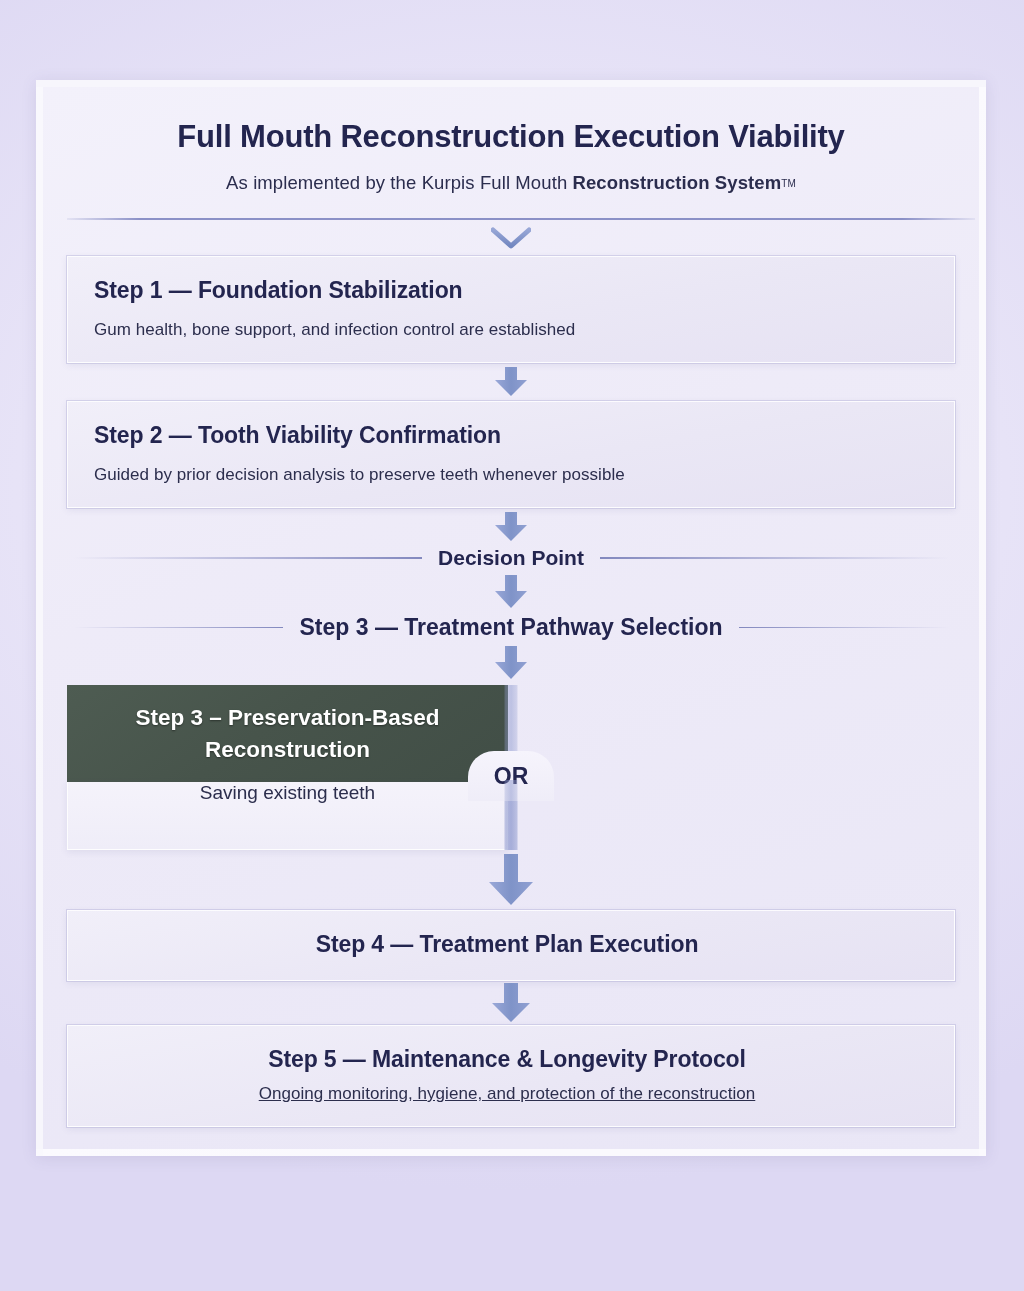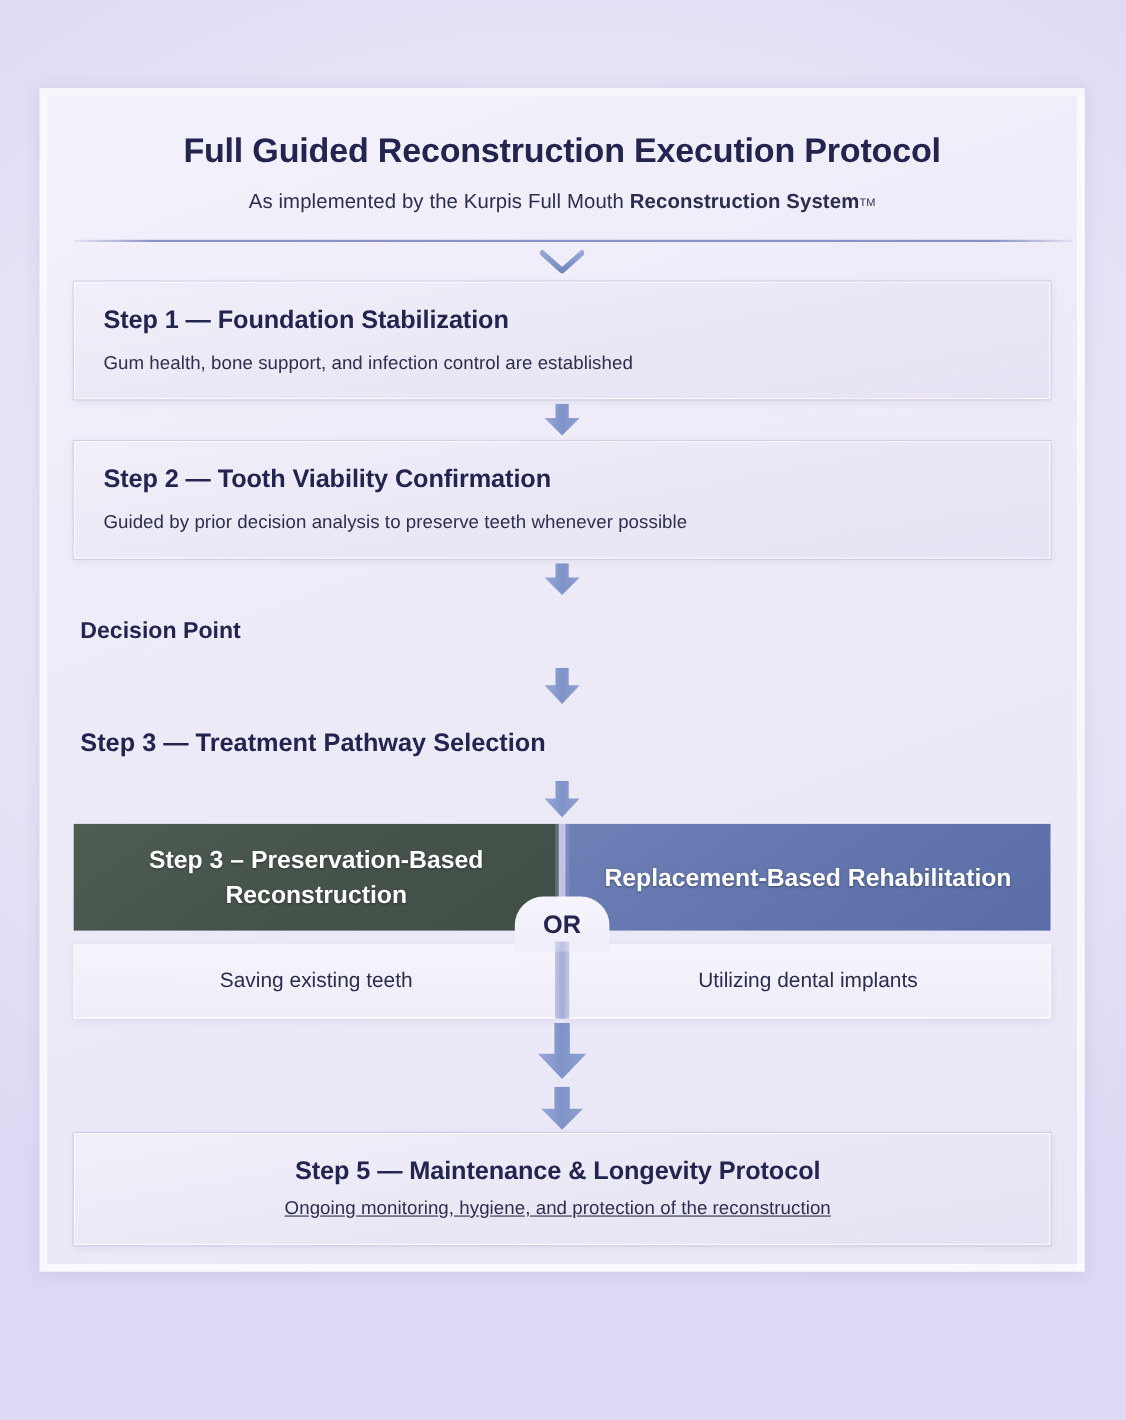--- a/index.html
+++ b/index.html
@@ -107,25 +107,24 @@
     color: #2c2e4d;
     margin-top: 16px;
     text-align: left;
     letter-spacing: 0.05px;
   }
   .step-desc.center { text-align: center; margin-top: 11px; text-decoration: underline; }
 
   
   .divider-row {
     display: flex;
-    align-items: flex-start;
+    align-items: center;
     justify-content: center;
     gap: 16px;
     padding: 0 6px;
-    flex-direction: column;
   }
   .divider-line {
     flex: 1;
     height: 1.5px;
   }
   .divider-line.left {
     background: linear-gradient(90deg, rgba(130,136,190,0) 0%, rgba(104,112,176,0.8) 100%);
   }
   .divider-line.right {
     background: linear-gradient(90deg, rgba(104,112,176,0.8) 0%, rgba(130,136,190,0) 100%);
@@ -167,29 +166,28 @@
   .branch-head.green {
     background: linear-gradient(145deg, #4e5c52 0%, #47544b 45%, #414e46 100%);
   }
   .branch-head.blue {
     background: linear-gradient(145deg, #6e80b6 0%, #6376ad 45%, #5a6da6 100%);
   }
 
   .branch-sub {
     height: 68px;
     display: flex;
-    align-items: center;
+    align-items: flex-start;
     justify-content: center;
     font-size: 19px;
     color: #2b2d4c;
     background: linear-gradient(180deg, #f5f3fb 0%, #efedf8 100%);
     border: 1px solid rgba(255,255,255,0.8);
     border-top: none;
     box-shadow: 0 2px 7px rgba(95,90,145,0.11);
-    margin-top: 12px;
   }
 
   
   #or-badge {
     position: absolute;
     left: 50%;
     transform: translateX(-50%);
     top: 48px;
     width: 86px;
     height: 50px;
@@ -233,21 +231,21 @@
     z-index: 5;
   }
 </style>
 </head>
 <body>
 
 <div id="card">
   <div id="card-inner">
 
     <div id="header">
-      <div id="title">Full Guided Reconstruction Execution Protocol</div>
+      <div id="title">Full Mouth Reconstruction Execution Viability</div>
       <div id="subtitle">
         <span>As implemented by the Kurpis Full Mouth </span><span class="bold">Reconstruction System</span><span class="tm">TM</span>
       </div>
       <div id="header-rule"></div>
     </div>
 
     <div class="chevron-wrap">
       <svg width="40" height="22" viewBox="0 0 40 22">
         <defs>
           <linearGradient id="chevGrad" x1="0" y1="0" x2="0" y2="1">
@@ -317,41 +315,36 @@
 
       <div class="branch-col left">
         <div class="branch-head green">
           <span>Step 3 – Preservation-Based Reconstruction</span>
         </div>
         <div class="branch-sub">
           <span>Saving existing teeth</span>
         </div>
       </div>
 
-      <div class="branch-col right">
-        <div class="branch-head blue">
-          <span>Replacement-Based Rehabilitation</span>
-        </div>
-        <div class="branch-sub">
-          <span>Utilizing dental implants</span>
-        </div>
-      </div>
 
       <div id="or-badge">
         <span>OR</span>
       </div>
       <div id="branch-connector-lower"></div>
     </div>
 
     <div class="arrow-wrap arrow-lg">
       <svg width="46" height="52" viewBox="0 0 46 52">
         <path d="M16 0 H30 V28 H45 L23 51 L1 28 H16 Z" fill="url(#arrGrad)"></path>
       </svg>
     </div>
 
+    <div class="step-box">
+      <div class="step-title center">Step 4 — Treatment Plan Execution</div>
+    </div>
 
     <div class="arrow-wrap arrow-md">
       <svg width="40" height="40" viewBox="0 0 40 40">
         <path d="M13 0 H27 V20 H39 L20 39 L1 20 H13 Z" fill="url(#arrGrad)"></path>
       </svg>
     </div>
 
     <div class="step-box">
       <div class="step-title center">Step 5 — Maintenance &amp; Longevity Protocol</div>
       <div class="step-desc center">Ongoing monitoring, hygiene, and protection of the reconstruction</div>

